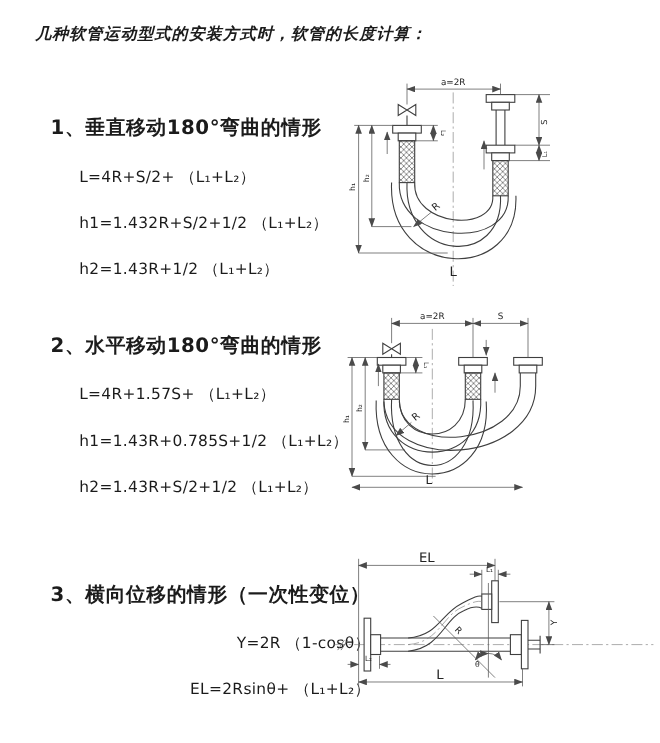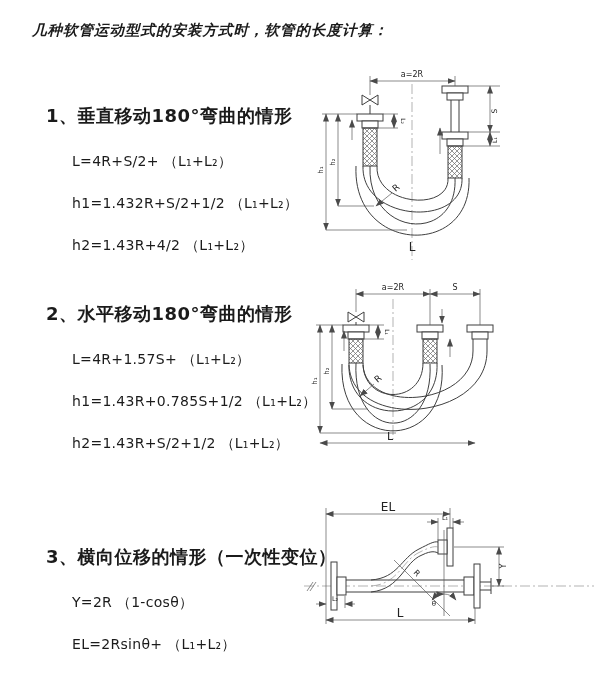--- a/index.html
+++ b/index.html
@@ -24,31 +24,31 @@
 </style>
 </head>
 <body>
 
 <div class="title">几种软管运动型式的安装方式时，软管的长度计算：</div>
 
 <section class="sec" style="top:104px;">
   <div class="h">1、垂直移动180°弯曲的情形</div>
   <div class="f">L=4R+S/2+ （L₁+L₂）</div>
   <div class="f">h1=1.432R+S/2+1/2 （L₁+L₂）</div>
-  <div class="f">h2=1.43R+4/2 （L₁+L₂）</div>
+  <div class="f">h2=1.43R+1/2 （L₁+L₂）</div>
 </section>
 
 <section class="sec" style="top:302px;">
   <div class="h">2、水平移动180°弯曲的情形</div>
   <div class="f">L=4R+1.57S+ （L₁+L₂）</div>
   <div class="f">h1=1.43R+0.785S+1/2 （L₁+L₂）</div>
   <div class="f">h2=1.43R+S/2+1/2 （L₁+L₂）</div>
 </section>
 
-<section class="sec" style="top:545px;">
+<section class="sec" style="top:528px;text-align:right;">
   <div class="h">3、横向位移的情形（一次性变位）</div>
   <div class="f">Y=2R （1-cosθ）</div>
   <div class="f">EL=2Rsinθ+ （L₁+L₂）</div>
 </section>
 
 <div class="diag" style="left:312px;top:66px;">
 <svg width="278" height="202" viewBox="0 0 278 202">
   <defs>
     <pattern id="hx1" width="5" height="5" patternUnits="userSpaceOnUse">
       <path d="M0,5 L5,0 M0,0 L5,5" stroke="#6a6a6a" stroke-width="0.7"></path>

